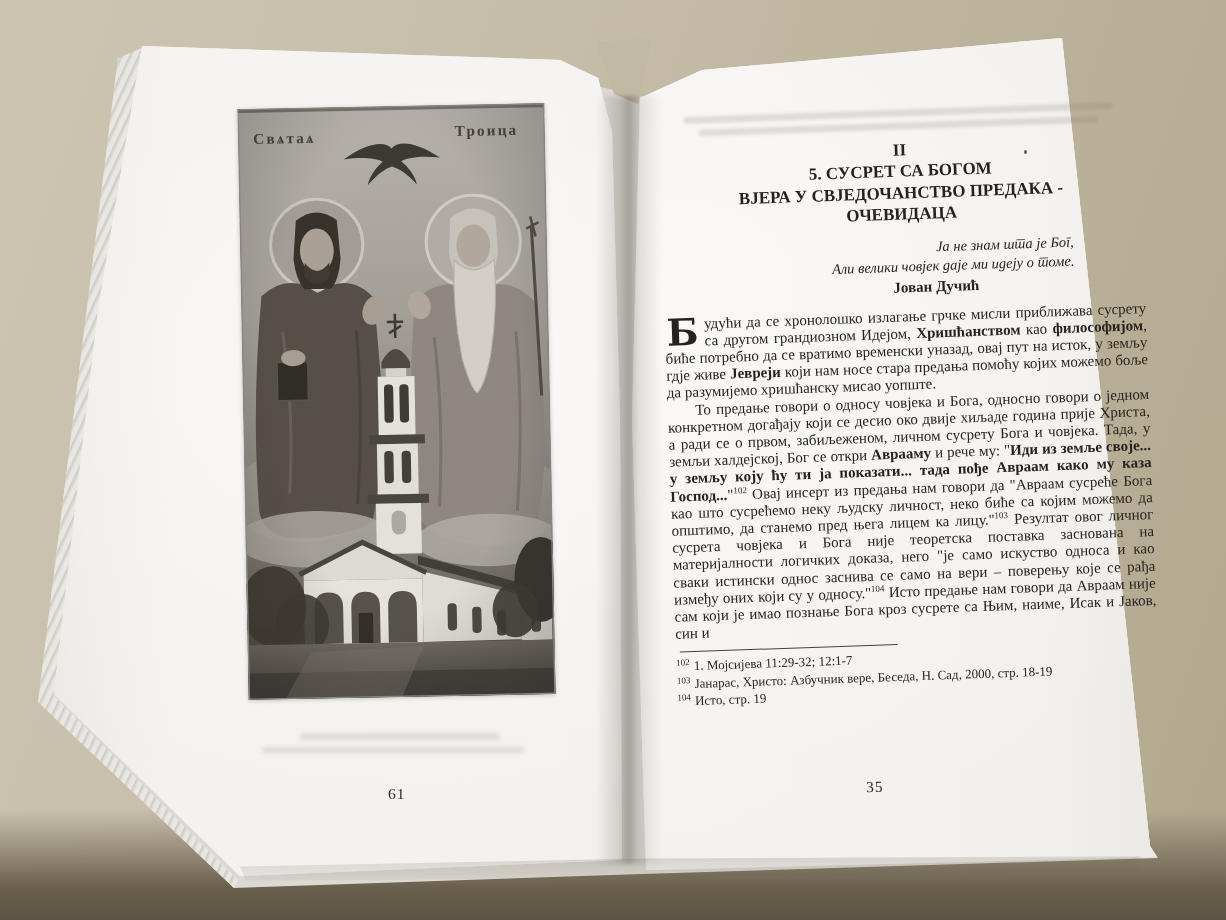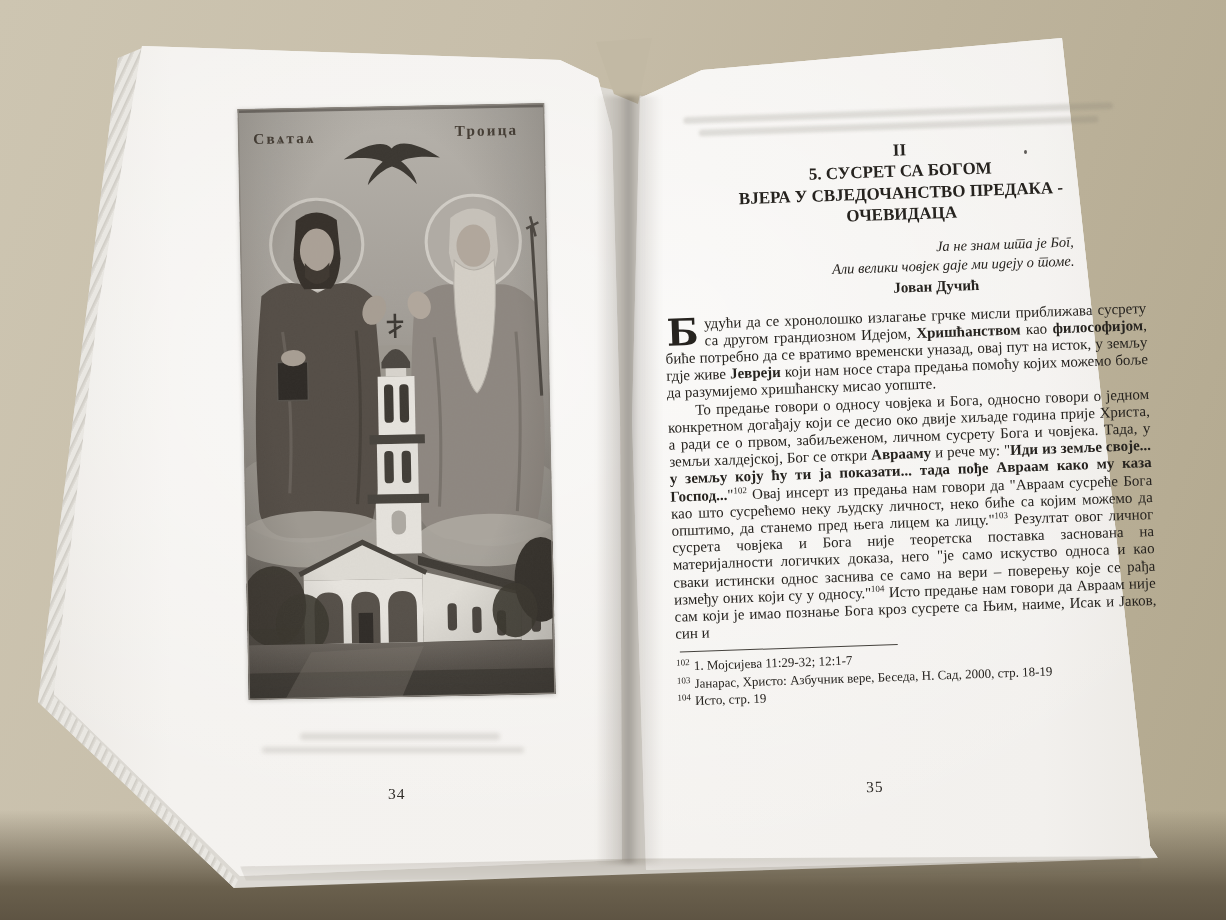--- a/index.html
+++ b/index.html
@@ -190,21 +190,21 @@
 
       <rect x="0" y="0" width="300" height="586" fill="url(#vign)"></rect>
       <rect x="0" y="0" width="300" height="586" filter="url(#grain)"></rect>
       <rect x="0.7" y="0.7" width="298.6" height="584.6" fill="none" stroke="#8a857e" stroke-width="1.4"></rect>
     </svg>
   </div>
 
   <div class="ghost" style="left:300px;top:733px;width:200px;height:7px;"></div>
   <div class="ghost" style="left:262px;top:747px;width:262px;height:6px;"></div>
 
-  <div class="pageno pageno-left">34</div>
+  <div class="pageno pageno-left">61</div>
 
   <div class="text-block">
     <div class="ghost-line" style="width:430px;"></div>
     <div class="ghost-line" style="width:400px;"></div>
 
     <div class="chapter-num">II</div>
     <div class="title">5. СУСРЕТ СА БОГОМ</div>
     <div class="title">ВЈЕРА У СВЈЕДОЧАНСТВО ПРЕДАКА -</div>
     <div class="title">ОЧЕВИДАЦА</div>
 

